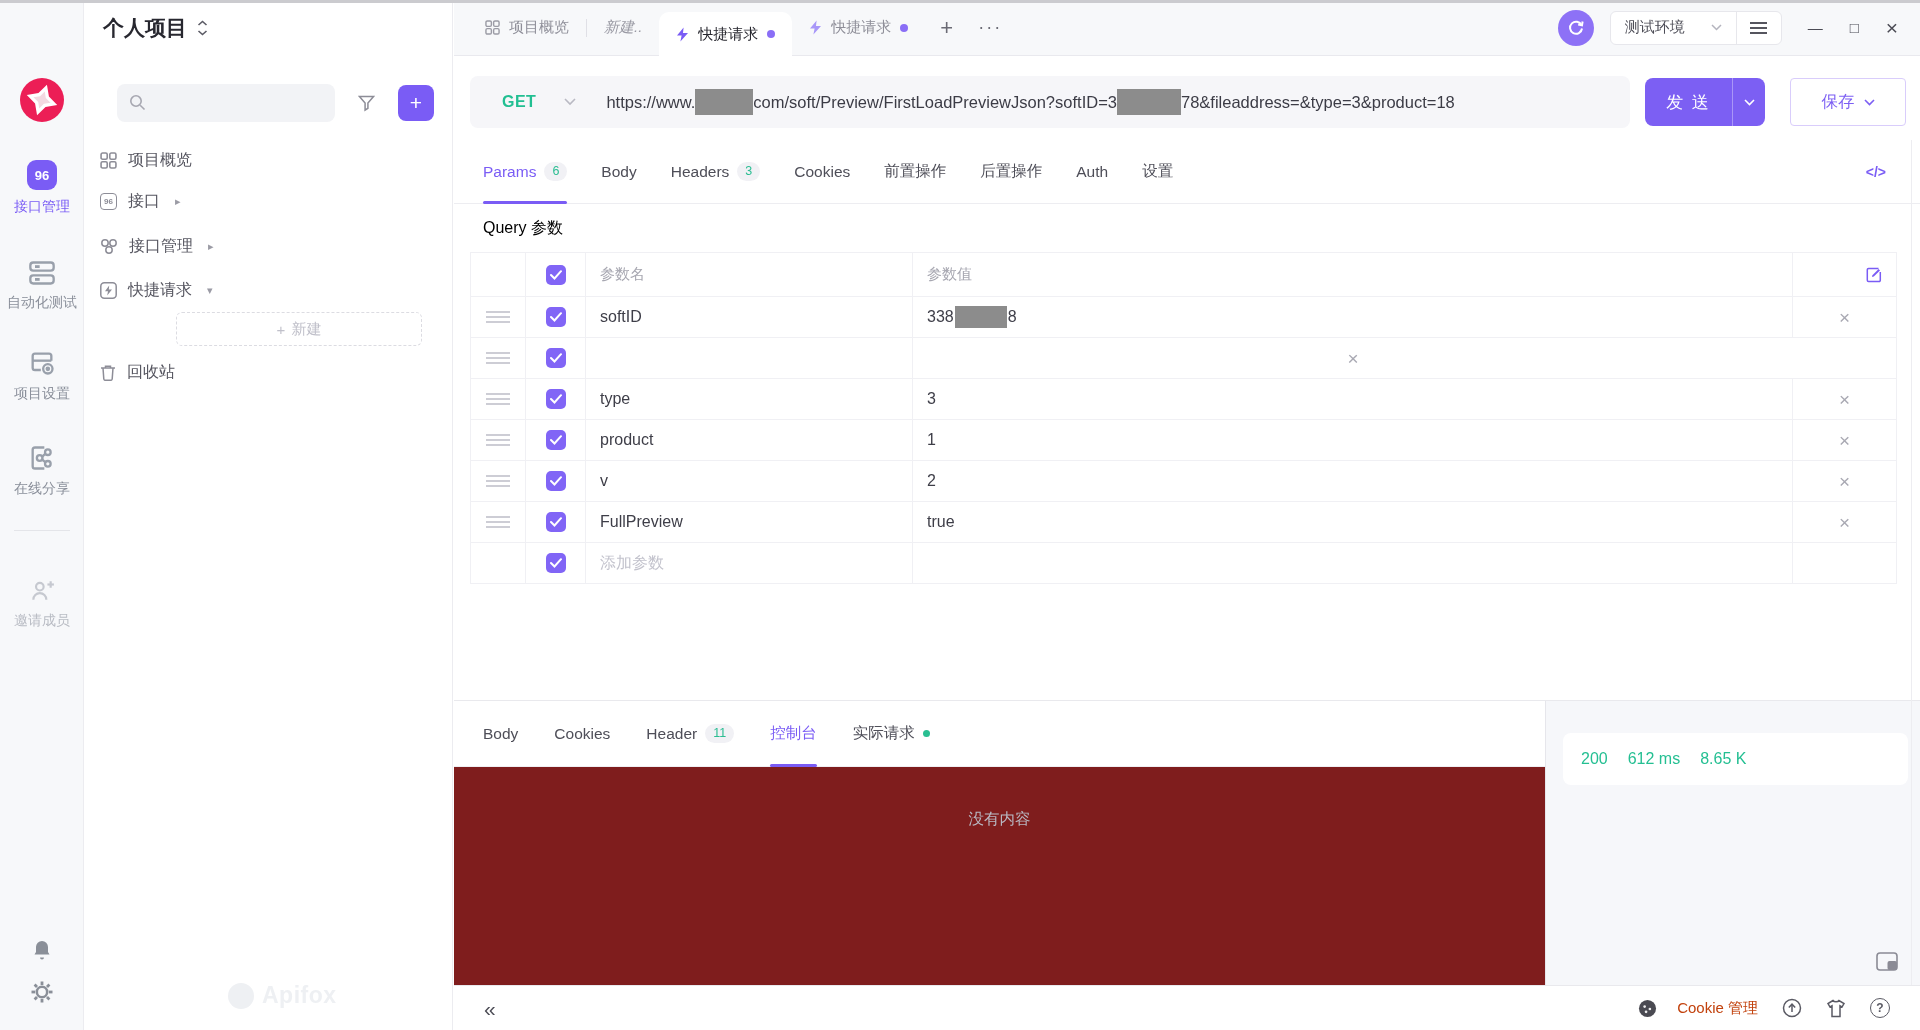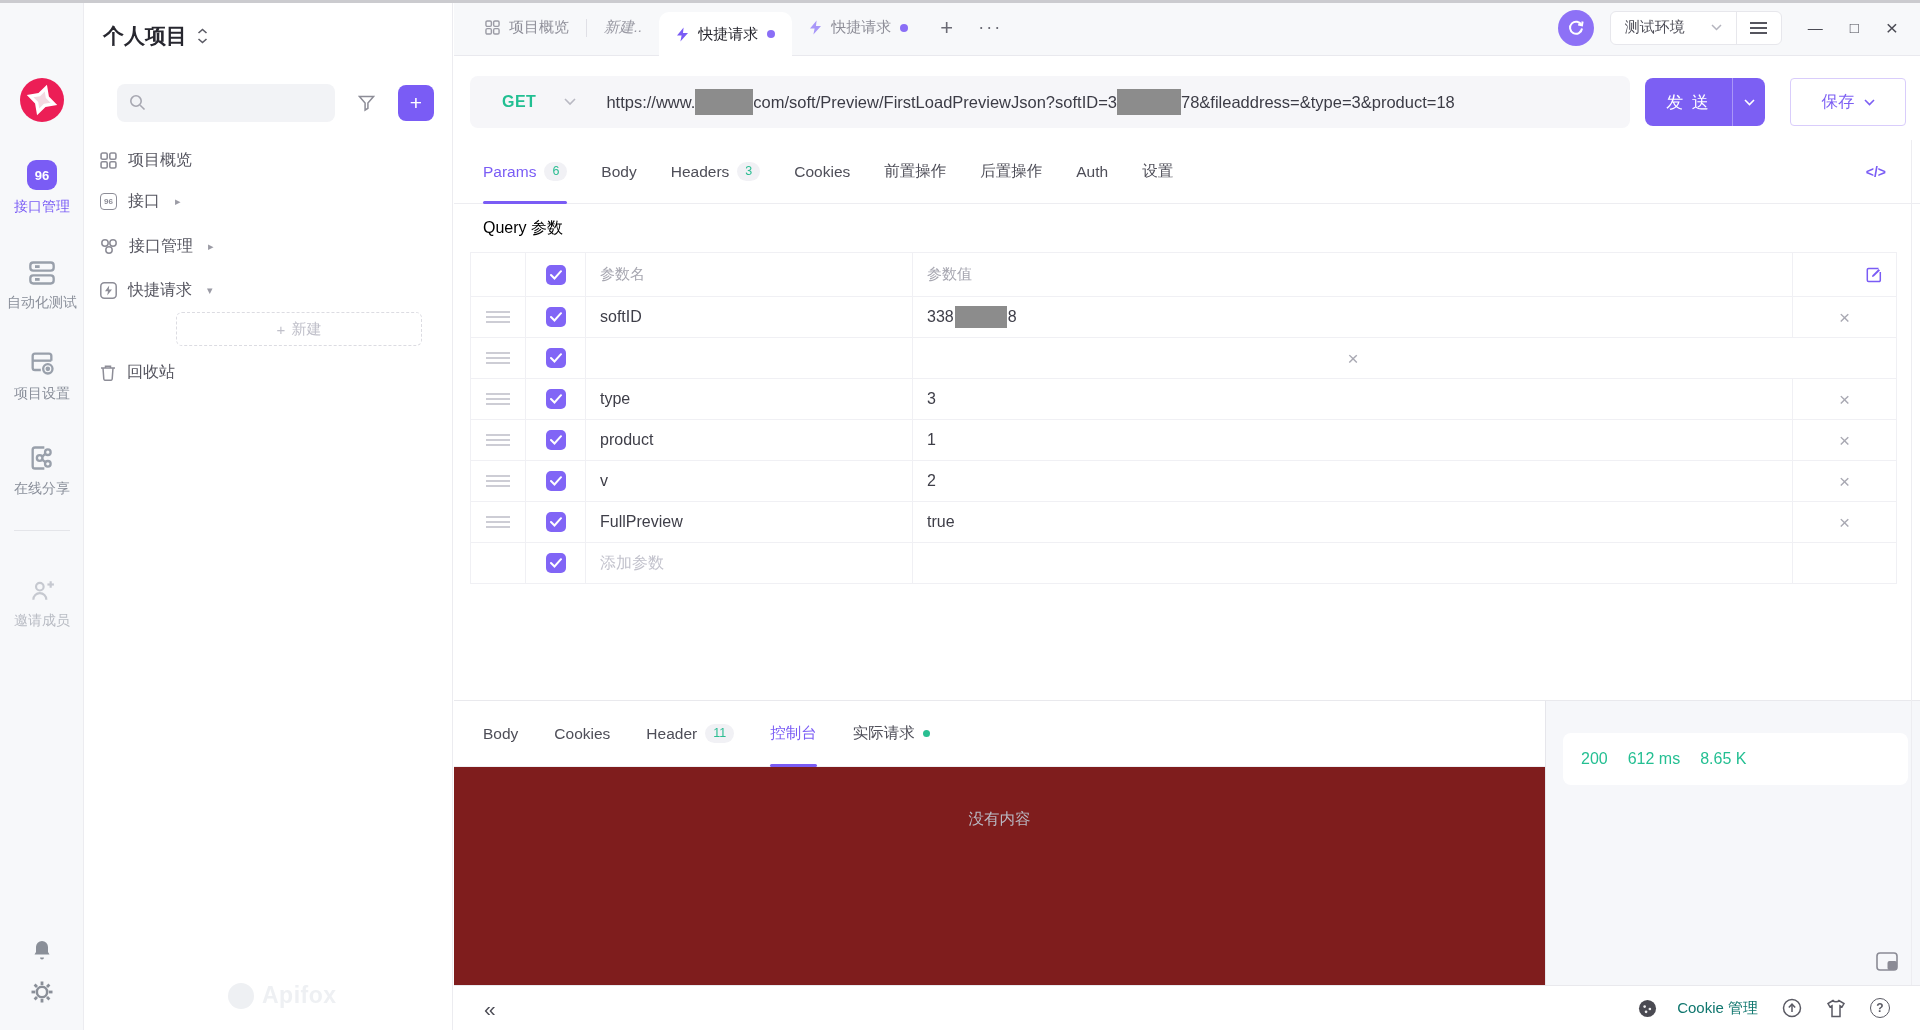--- a/index.html
+++ b/index.html
@@ -16,21 +16,21 @@
   .act-item .act-label { font-size:14px; color:#8a8f9a; white-space:nowrap; }
   .act-item.active .act-label { color:#7a5cf5; }
   .act-icon-box { width:30px; height:30px; border-radius:9px; background:#7a5cf5; color:#fff; display:flex; align-items:center; justify-content:center; font-size:13px; font-weight:700; }
   .act-divider { position:absolute; left:14px; top:530px; width:56px; height:1px; background:#e4e5e9; }
   .act-item.faint .act-label { color:#b9bcc4; }
   .act-item.faint svg { color:#c6c9d0; }
   .act-bottom-icon { position:absolute; left:30px; width:24px; height:24px; color:#8a8f98; cursor:pointer; }
 
   
   .project-panel { position:absolute; left:85px; top:0; width:368px; height:100%; background:#fff; border-right:1px solid #ececf0; z-index:4; }
-  .pp-title { position:absolute; left:18px; top:22px; display:flex; align-items:center; gap:10px; font-size:21px; font-weight:600; color:#27272f; cursor:pointer; }
+  .pp-title { position:absolute; left:18px; top:14px; display:flex; align-items:center; gap:10px; font-size:21px; font-weight:600; color:#27272f; cursor:pointer; }
   .pp-search { position:absolute; left:32px; top:84px; width:218px; height:38px; background:#f2f3f6; border-radius:8px; }
   .pp-search input { position:absolute; left:38px; top:0; width:172px; height:38px; border:0; background:transparent; outline:none; font-size:14px; color:#3c3c46; }
   .pp-search .s-ico { position:absolute; left:12px; top:10px; color:#a7a7b1; }
   .pp-filter { position:absolute; left:262px; top:84px; width:38px; height:38px; display:flex; align-items:center; justify-content:center; color:#8d8d97; cursor:pointer; border-radius:8px; }
   .pp-plus { position:absolute; left:313px; top:85px; width:36px; height:36px; background:#7a5cf5; border-radius:8px; color:#fff; font-size:21px; display:flex; align-items:center; justify-content:center; cursor:pointer; }
   .tree-item { position:absolute; left:0; width:368px; height:40px; display:flex; align-items:center; gap:11px; padding-left:15px; font-size:16px; color:#565660; cursor:pointer; }
   .tree-item .t-ico { color:#8d8d97; display:flex; }
   .box96 { width:17px; height:17px; border:1.4px solid #8d8d97; border-radius:4px; display:flex; align-items:center; justify-content:center; font-size:8px; font-weight:700; color:#8d8d97; }
   .caret { font-size:11px; color:#9b9ba5; margin-left:4px; cursor:pointer; }
   .pp-new { position:absolute; left:91px; top:312px; width:246px; height:34px; border:1px dashed #dcdce2; border-radius:6px; display:flex; align-items:center; justify-content:center; gap:6px; color:#c0c0ca; font-size:15px; cursor:pointer; }
@@ -111,21 +111,21 @@
   .resp-divider { width:1px; background:#e6e6eb; }
   .resp-right { flex:1; background:#f6f7fa; position:relative; }
   .status-card { position:absolute; left:17px; top:32px; right:12px; height:52px; background:#fff; border-radius:8px; display:flex; align-items:center; gap:20px; padding-left:18px; font-size:16px; color:#24bf92; }
   .panel-toggle { position:absolute; right:22px; bottom:14px; color:#8b8b95; cursor:pointer; }
   .right-rail { position:absolute; right:8px; top:140px; height:845px; width:1px; background:#ededf1; }
 
   
   .status-bar { position:absolute; left:0; right:0; top:985px; height:45px; background:#fff; border-top:1px solid #e9e9ed; display:flex; align-items:center; padding:0 30px; z-index:3; }
   .collapse-btn { font-size:21px; color:#4c4c55; cursor:pointer; line-height:1; }
   .sb-right { margin-left:auto; display:flex; align-items:center; gap:24px; }
-  .cookie-mgr { display:flex; align-items:center; gap:20px; font-size:15px; color:#0f766e; cursor:pointer; }
+  .cookie-mgr { display:flex; align-items:center; gap:20px; font-size:15px; color:#c2410c; cursor:pointer; }
   .sb-ico { color:#5a5a64; cursor:pointer; }
   .q-circle { width:20px; height:20px; border:1.5px solid #5a5a64; border-radius:50%; display:flex; align-items:center; justify-content:center; font-size:12px; font-weight:600; color:#5a5a64; cursor:pointer; }
 </style>
 </head>
 <body>
 
 <div class="app">
   <div class="topline"></div>
 
   <aside class="activity-bar">

